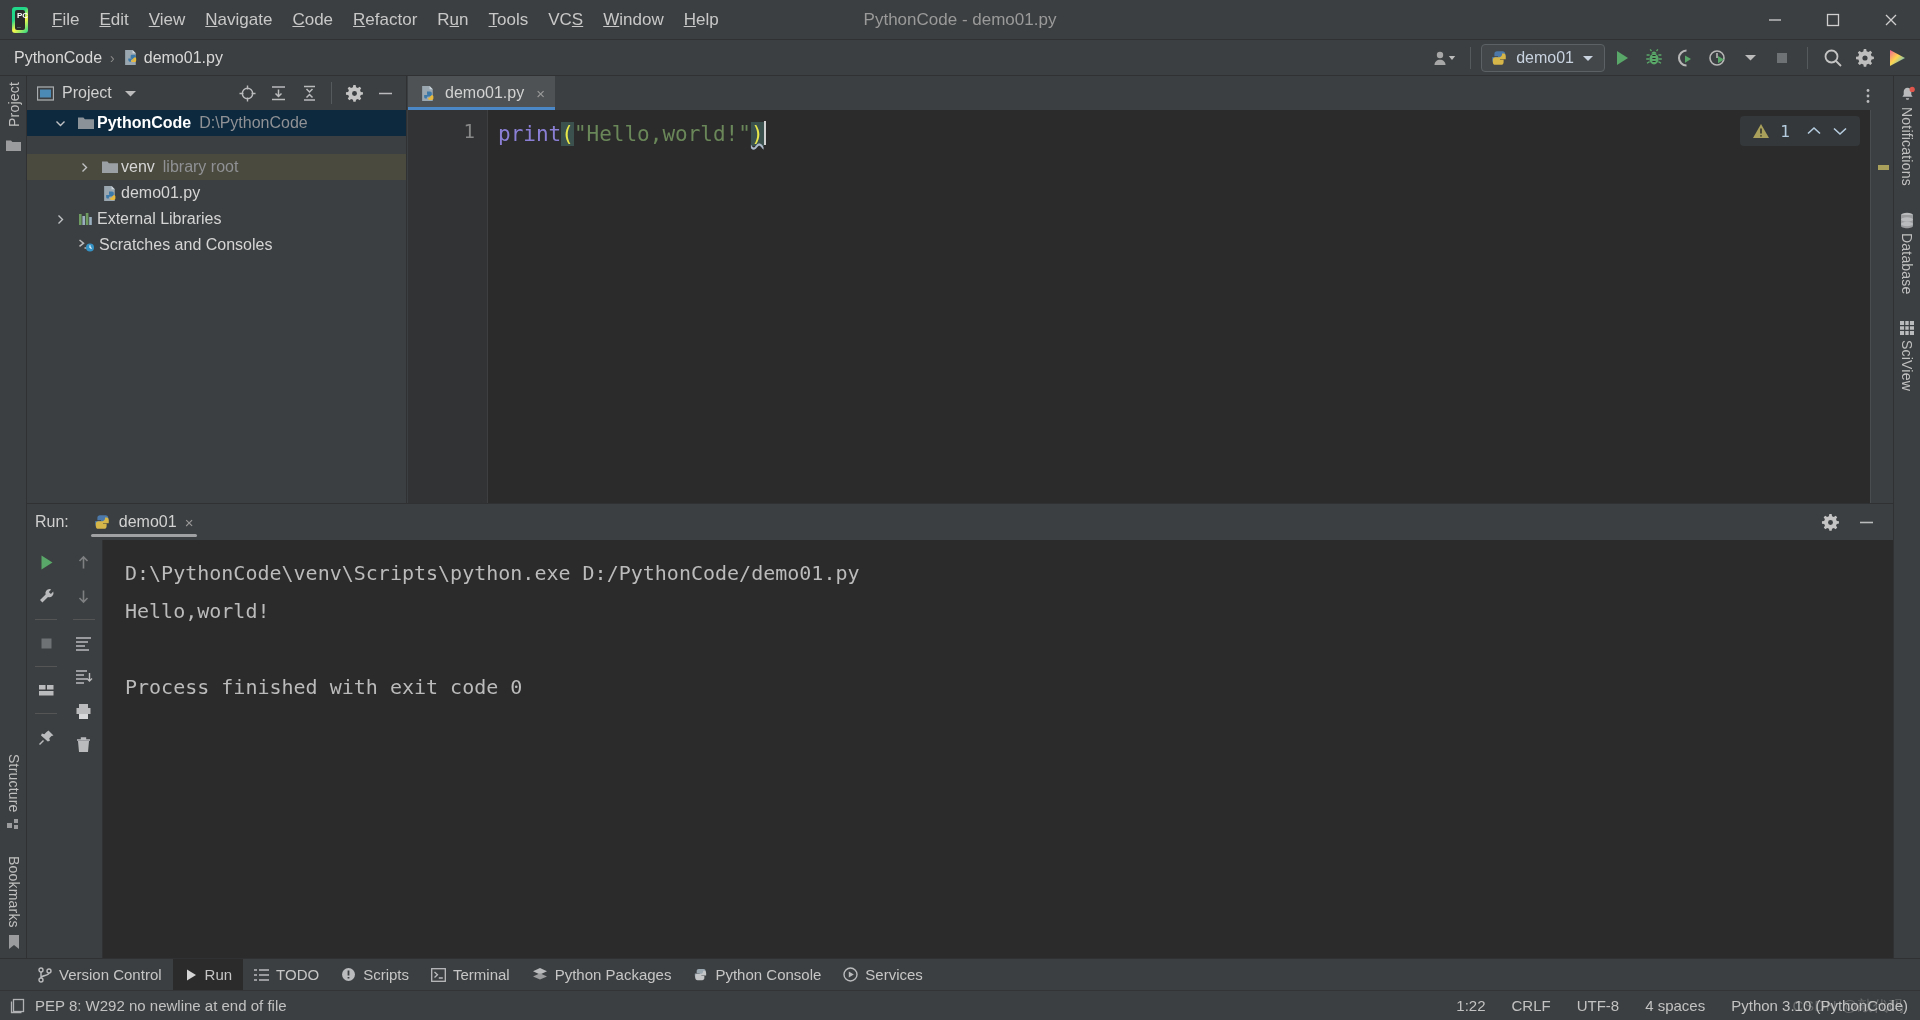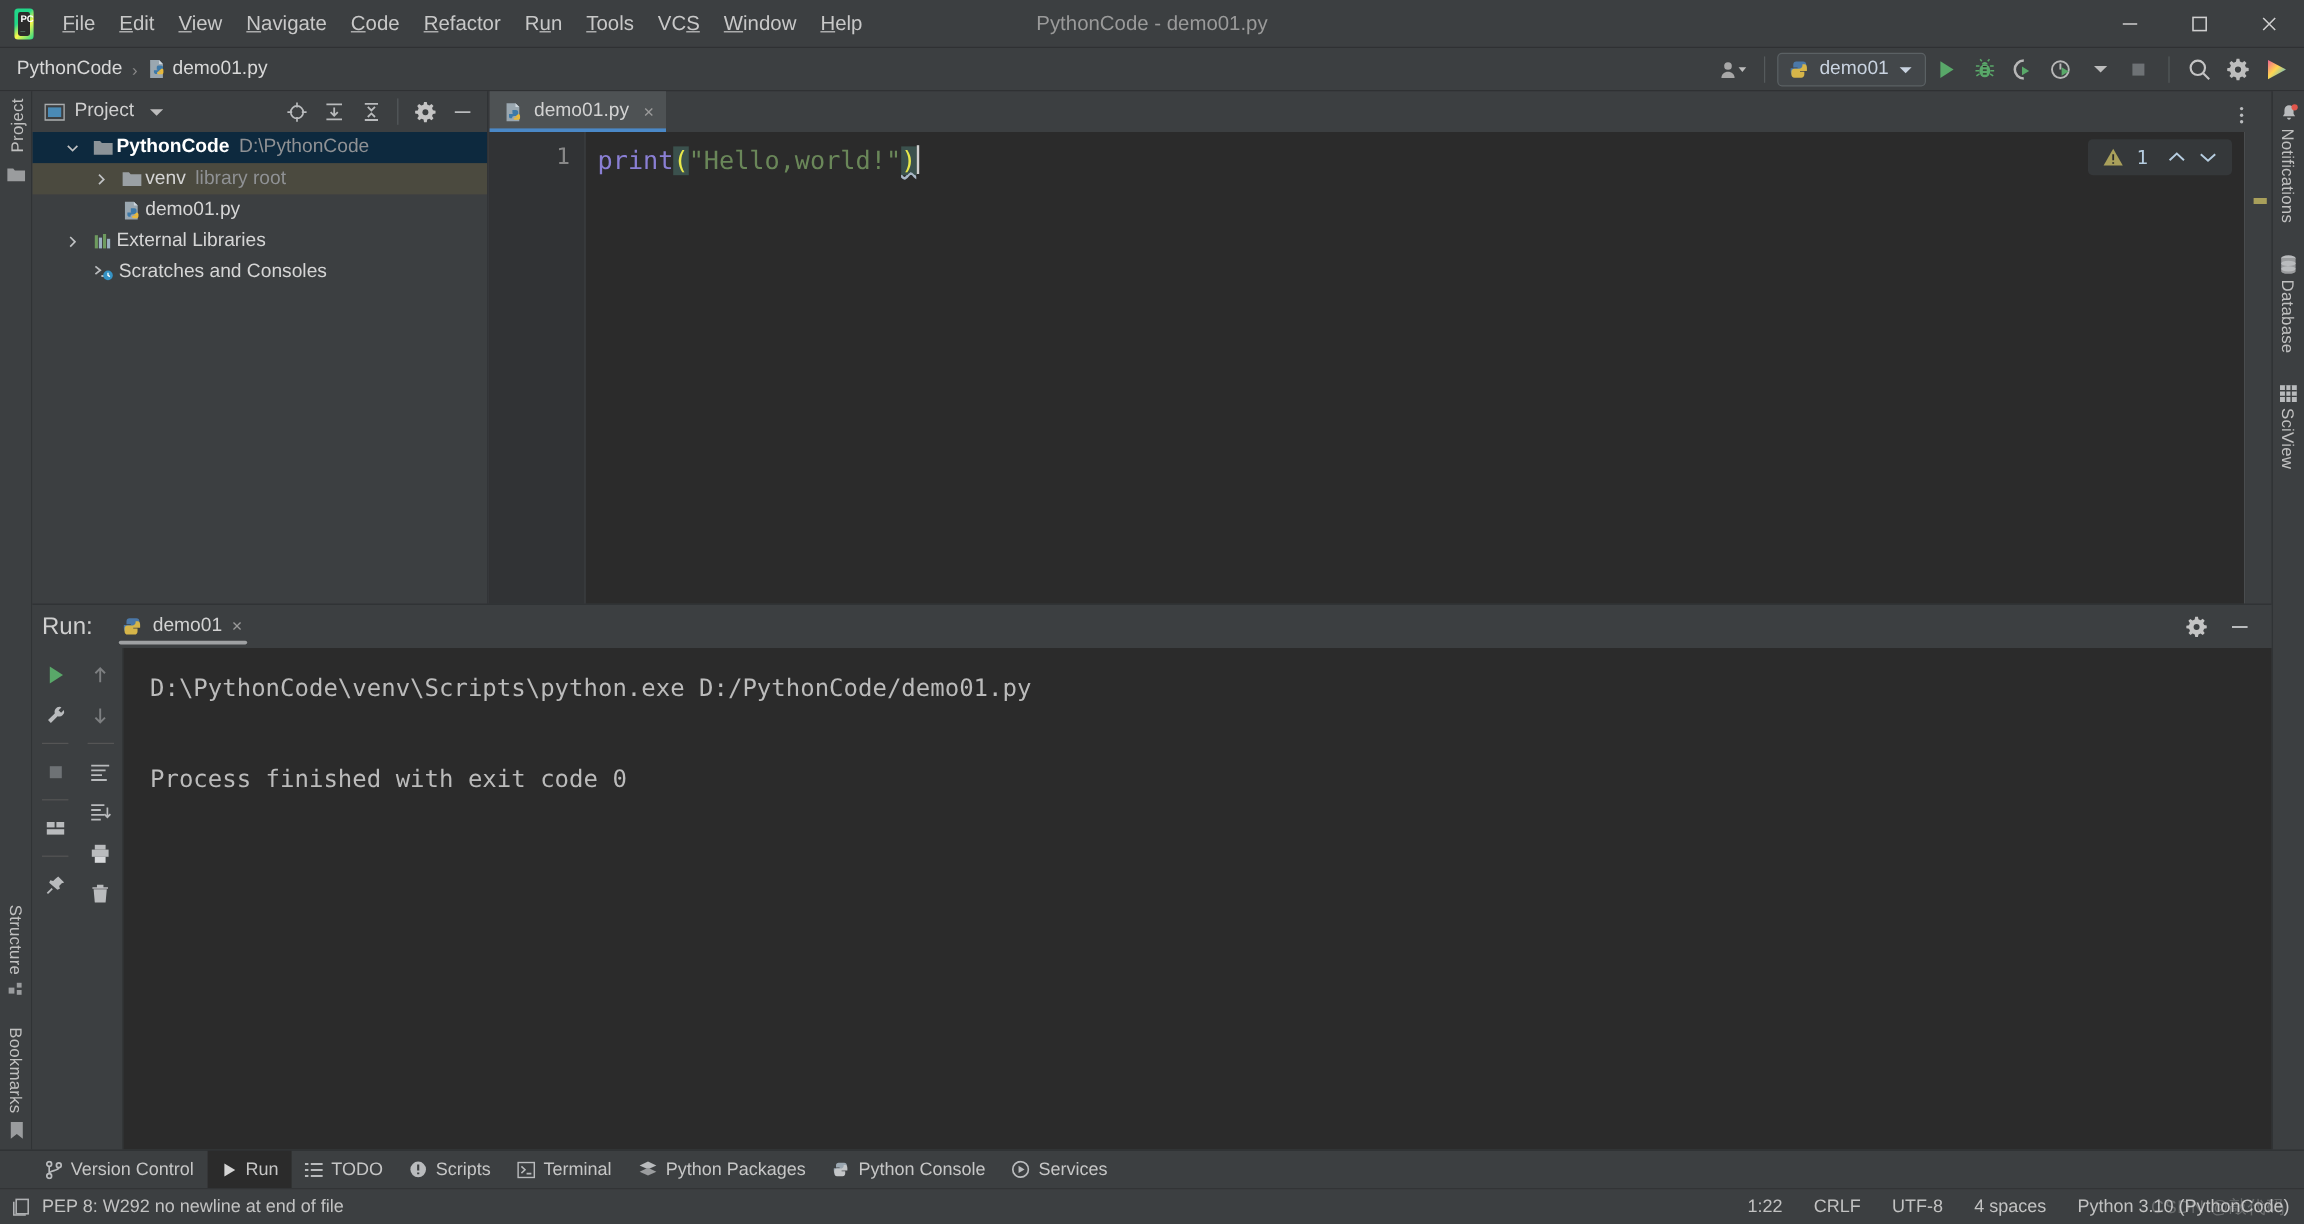--- a/index.html
+++ b/index.html
@@ -84,21 +84,21 @@
   .pp-title { font-size: 16px; color: #d0d0d0; margin-left: 8px; }
   .pp-tools { margin-left: auto; display: flex; align-items: center; gap: 1px; }
   .tree { flex: 1; background: #3c3f41; font-size: 16px; padding-top: 0px; overflow: hidden; }
   .node { height: 26px; display: flex; align-items: center; white-space: nowrap; padding-right: 8px; }
   .node .arrow { width: 20px; text-align: center; color: #afb1b3; font-size: 11px; flex: none; }
   .node .ico { width: 22px; display: flex; align-items: center; justify-content: center; flex: none; }
   .node .lbl { color: #d5d5d5; }
   .node .sub { color: #8f9194; margin-left: 8px; }
   .node.selected { background: #0d293e; }
   .node.selected .lbl { font-weight: bold; color: #ffffff; }
-  .node.hovered { background: #4b4a3f; }
+  .node.hovered { background: #4b4a3f; margin-top: 18px; }
 
   
   .editor-area { position: absolute; left: 408px; right: 27px; top: 0; bottom: 0; background: #2b2b2b; }
   .tabbar { height: 34px; background: #3c3f41; display: flex; align-items: flex-end; }
   .tab {
     height: 34px; display: flex; align-items: center; gap: 8px; padding: 0 10px 0 12px;
     background: #4e5254; font-size: 16px; color: #d2d2d2; position: relative;
   }
   .tab .underline { position: absolute; left: 0; right: 0; bottom: 0; height: 3px; background: #4a88c7; }
   .tab .x { color: #9a9a9a; font-size: 15px; margin-left: 4px; }
@@ -126,21 +126,21 @@
   }
   .editor-scroll-col {
     position: absolute; top: 0; right: 0; width: 22px; bottom: 38px; background: #3c3f41;
   }
   .warn-stripe { position: absolute; right: 4px; top: 55px; width: 11px; height: 5px; background: #a9a05b; }
   .editor-hbar { position:absolute; left:0; right:22px; bottom:0; height:38px; background:#3c3f41; }
 
   
   .run-window { position: absolute; left: 27px; right: 27px; bottom: 0; height: 455px; background: #3c3f41; border-top: 1px solid #2f3133; }
   .run-header { height: 36px; display: flex; align-items: center; padding-left: 8px; }
-  .run-label { font-size: 20px; color: #cfcfcf; margin-right: 18px; }
+  .run-label { font-size: 16px; color: #cfcfcf; margin-right: 18px; }
   .run-tab {
     display: flex; align-items: center; gap: 8px; height: 34px; padding: 0 8px 0 6px;
     font-size: 16px; color: #d2d2d2; position: relative;
   }
   .run-tab .underline { position:absolute; left: 4px; right: 4px; bottom: 2px; height: 3px; background: #9fa1a3; border-radius:2px;}
   .run-tab .x { color: #9a9a9a; font-size: 15px; }
   .run-header-tools { margin-left: auto; display: flex; align-items: center; gap: 6px; padding-right: 12px; }
   .run-body { position: absolute; top: 36px; left: 0; right: 0; bottom: 0; display: flex; }
   .run-sidebar-l { width: 38px; background: #3c3f41; display: flex; flex-direction: column; align-items: center; padding-top: 6px; gap: 2px; }
   .run-sidebar-2 { width: 38px; background: #3c3f41; display: flex; flex-direction: column; align-items: center; padding-top: 6px; gap: 2px; border-right: 1px solid #2f3133;}
@@ -666,20 +666,21 @@
         <span class="rs-btn">
           <svg width="19" height="19" viewBox="0 0 19 19">
             <path d="M4 5h11l-1 11H5z" fill="#b9bbbd"></path>
             <path d="M3 4h13M7.5 2h4v2h-4z" stroke="#b9bbbd" stroke-width="1.4" fill="#b9bbbd"></path>
           </svg>
         </span>
       </div>
 
       <div class="console">
         <div>D:\PythonCode\venv\Scripts\python.exe D:/PythonCode/demo01.py</div>
+        <div>Hello,world!</div>
         <div class="blank"></div>
         <div>Process finished with exit code 0</div>
       </div>
     </div>
   </div>
 </div>
 
 <div class="bottombar">
   <div style="width:27px;"></div>
   <div class="bb-item">

